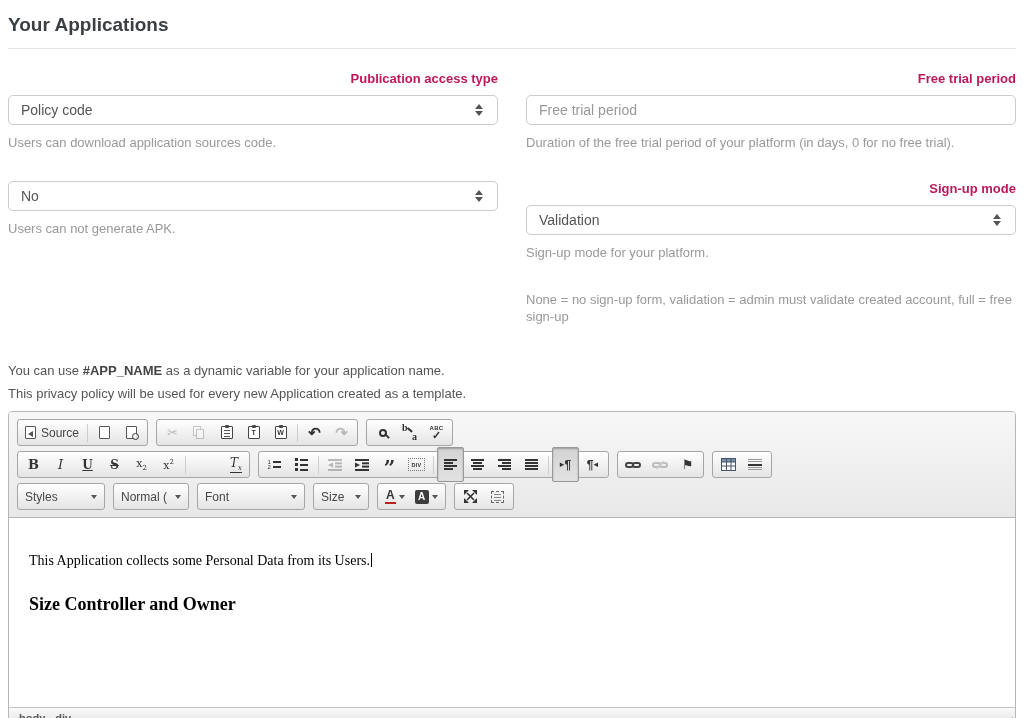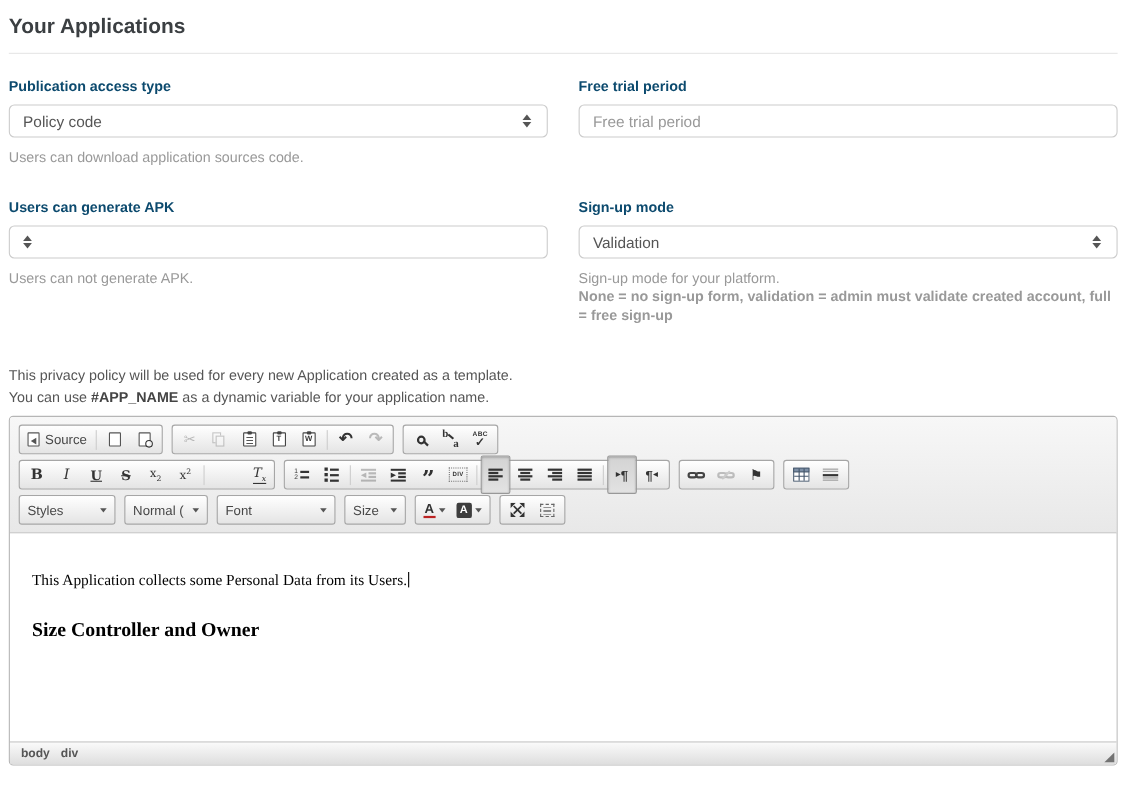--- a/index.html
+++ b/index.html
@@ -4,31 +4,31 @@
 <style>
   * { box-sizing: border-box; margin: 0; padding: 0; }
   html,body { width:1024px; height:718px; background:#fff; overflow:hidden;
     font-family:"Liberation Sans", sans-serif; }
   .wrap { padding:10px 8px 0 8px; }
 
   .page-title { font-size:19px; font-weight:bold; color:#3b3f42; margin:4px 0 12px 0; }
   .rule { border:none; border-top:1px solid #e6e6e6; margin:0; }
 
   .form-grid { display:grid; grid-template-columns:1fr 1fr; column-gap:28px; row-gap:30px; margin-top:22px; }
-  .lbl { font-size:13px; font-weight:bold; color:#0c4a6e; margin-bottom:9px; }
+  .lbl { font-size:13px; font-weight:bold; color:#be185d; margin-bottom:9px;text-align:right; }
   .select, .txt { width:100%; height:30px; border:1px solid #ccc; border-radius:5px;
     background:#fff; font-size:14px; color:#555; display:flex; align-items:center; padding:0 12px; }
   .txt { font-family:"Liberation Sans", sans-serif; }
   .txt::placeholder { color:#999; }
   .selval { flex:1; }
   .selarr { display:flex; flex-direction:column; gap:2px; margin-right:2px; }
   .selarr .up { width:0; height:0; border-left:4px solid transparent; border-right:4px solid transparent; border-bottom:5px solid #555; }
   .selarr .dn { width:0; height:0; border-left:4px solid transparent; border-right:4px solid transparent; border-top:5px solid #555; }
   .help { font-size:13px; color:#999; margin-top:9px; line-height:17px; }
-  .help + .help { margin-top:0;font-weight:bold; }
+  .help + .help { margin-top:30px; }
 
   .privacy { margin-top:36px; }
   .desc { font-size:13px; color:#555; line-height:20px; margin-top:7px; }
   .desc b { color:#444; }
 
   
   .editor { margin-top:7px; border:1px solid #b6b6b6; border-radius:4px; overflow:hidden; }
   .toolbar { background:linear-gradient(to bottom,#f7f7f7,#e8e8e8); border-bottom:1px solid #b6b6b6; padding:4px 0 5px 0; }
   .tbrow { display:flex; align-items:center; gap:8px; padding:3px 8px 2px 8px; }
   .grp { display:inline-flex; align-items:center; border:1px solid #a6a6a6; border-radius:3px;
@@ -146,25 +146,26 @@
             <i class="up"></i>
             <i class="dn"></i>
           </span>
       </div>
       <div class="help">Users can download application sources code.</div>
     </div>
 
     <div>
       <div class="lbl">Free trial period</div>
       <input class="txt" type="text" placeholder="Free trial period" style="">
+      <div class="help">Duration of the free trial period of your platform (in days, 0 for no free trial).</div>
     </div>
 
     <div>
-      <div class="lbl">Users can generate APK</div>
       <div class="select">
+        <span class="selval">No</span>
         <span class="selarr">
             <i class="up"></i>
             <i class="dn"></i>
           </span>
       </div>
       <div class="help">Users can not generate APK.</div>
     </div>
 
     <div>
       <div class="lbl">Sign-up mode</div>
@@ -174,22 +175,22 @@
             <i class="up"></i>
             <i class="dn"></i>
           </span>
       </div>
       <div class="help">Sign-up mode for your platform.</div>
       <div class="help">None = no sign-up form, validation = admin must validate created account, full = free sign-up</div>
     </div>
   </div>
 
   <div class="privacy">
+    <div class="desc" style="margin-top:0"><span>You can use </span><b>#APP_NAME</b><span> as a dynamic variable for your application name.</span></div>
     <div class="desc" style="margin-top:3px">This privacy policy will be used for every new Application created as a template.</div>
-    <div class="desc" style="margin-top:0"><span>You can use </span><b>#APP_NAME</b><span> as a dynamic variable for your application name.</span></div>
 
     <div class="editor">
       <div class="toolbar">
 
         <div class="tbrow">
           <div class="grp">
             <div class="btn">
               <span class="ig ico-doc src"></span>
               <span class="btxt">Source</span>
             </div>

